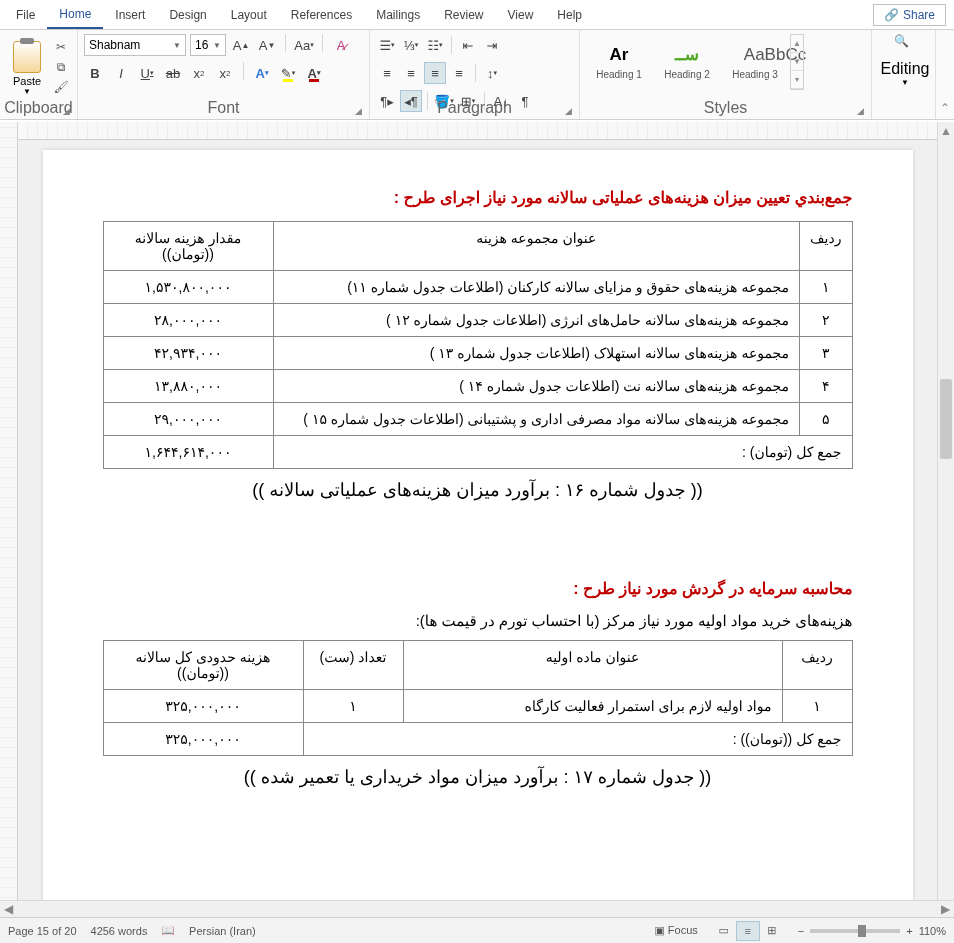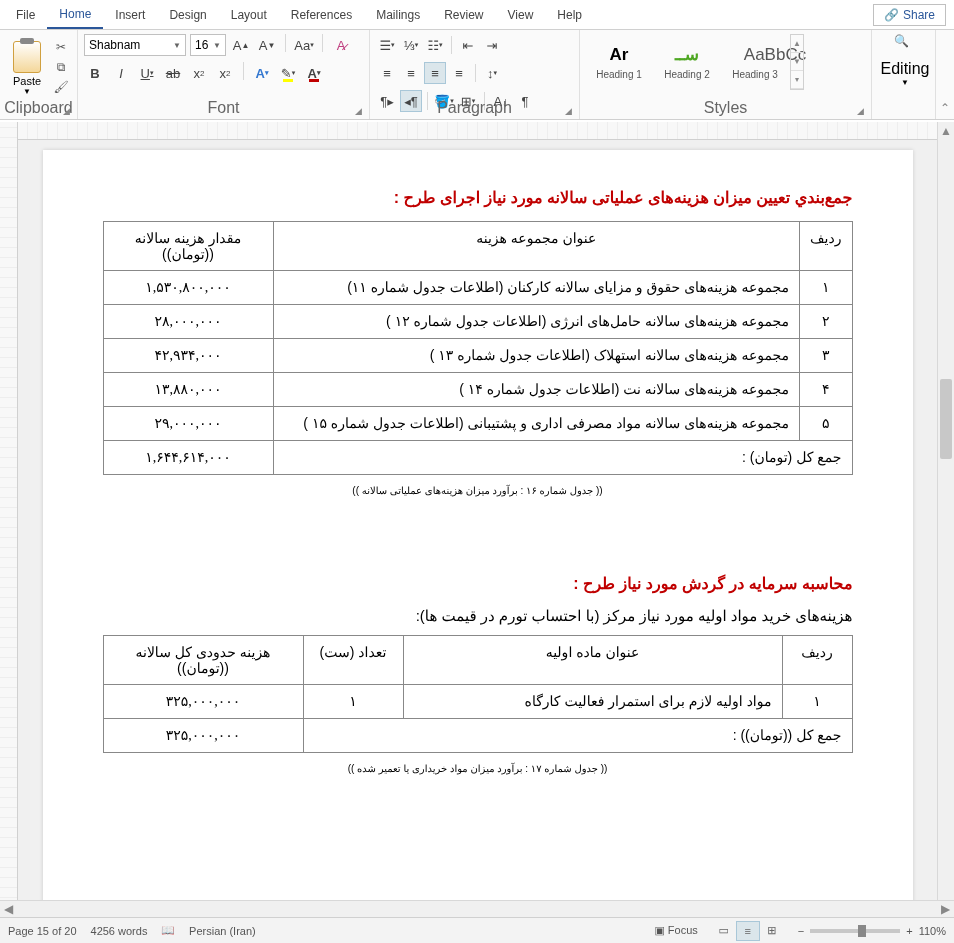--- a/index.html
+++ b/index.html
@@ -79,26 +79,26 @@
 .ruler-h { height: 18px; background: repeating-linear-gradient(90deg, #f8f8f8, #f8f8f8 9px, #eee 9px, #eee 10px); border-bottom: 1px solid #d0d0d0; }
 .ruler-v { width: 18px; background: repeating-linear-gradient(0deg, #f8f8f8, #f8f8f8 9px, #eee 9px, #eee 10px); border-right: 1px solid #d0d0d0; }
 .doc-main { display: flex; height: 100%; }
 .doc-page-col { flex: 1; display: flex; flex-direction: column; }
 .doc-page-scroll { flex: 1; overflow: hidden; display: flex; justify-content: center; }
 .page { width: 870px; background: #fff; box-shadow: 0 0 4px rgba(0,0,0,0.15); margin: 10px 0; padding: 30px 60px 30px 60px; direction: rtl; font-family: Tahoma, sans-serif; }
 
 
 .heading-red { color: #c00000; font-size: 16px; font-weight: bold; text-align: right; margin: 8px 0 14px 0; }
 .sub-black { color: #000; font-size: 15px; text-align: right; margin: 4px 0 10px 0; }
-.caption { text-align: center; font-size: 10px; margin: 10px 0 30px 0; }
+.caption { text-align: center; font-size: 18px; margin: 10px 0 30px 0; }
 table.doc-table { width: 100%; border-collapse: collapse; margin-bottom: 6px; direction: rtl; }
 table.doc-table th, table.doc-table td { border: 1px solid #888; padding: 8px 10px; font-size: 14px; text-align: right; vertical-align: top; }
 table.doc-table th { font-weight: normal; text-align: center; }
 table.doc-table td.center { text-align: center; }
-table.doc-table td.num { direction: rtl; text-align: center; font-variant-numeric: tabular-nums; font-family: Liberation Serif, serif; }
+table.doc-table td.num { direction: rtl; text-align: center; font-variant-numeric: tabular-nums; }
 
 
 .statusbar { position: absolute; bottom: 0; left: 0; right: 0; height: 26px; background: #f3f3f3; border-top: 1px solid #d0d0d0; display: flex; align-items: center; padding: 0 8px; font-size: 11px; color: #555; gap: 14px; }
 .statusbar .spacer { flex: 1; }
 .view-btns { display: flex; }
 .view-btns .vb { width: 24px; height: 20px; display: flex; align-items: center; justify-content: center; border: 1px solid transparent; cursor: pointer; color: #666; }
 .view-btns .vb.active { background: #dbe6eb; border-color: #a9c7d8; }
 .zoom { display: flex; align-items: center; gap: 6px; }
 .zoom-track { width: 90px; height: 4px; background: #c8c8c8; position: relative; }
 .zoom-thumb { position: absolute; top: -4px; left: 48px; width: 8px; height: 12px; background: #888; }

